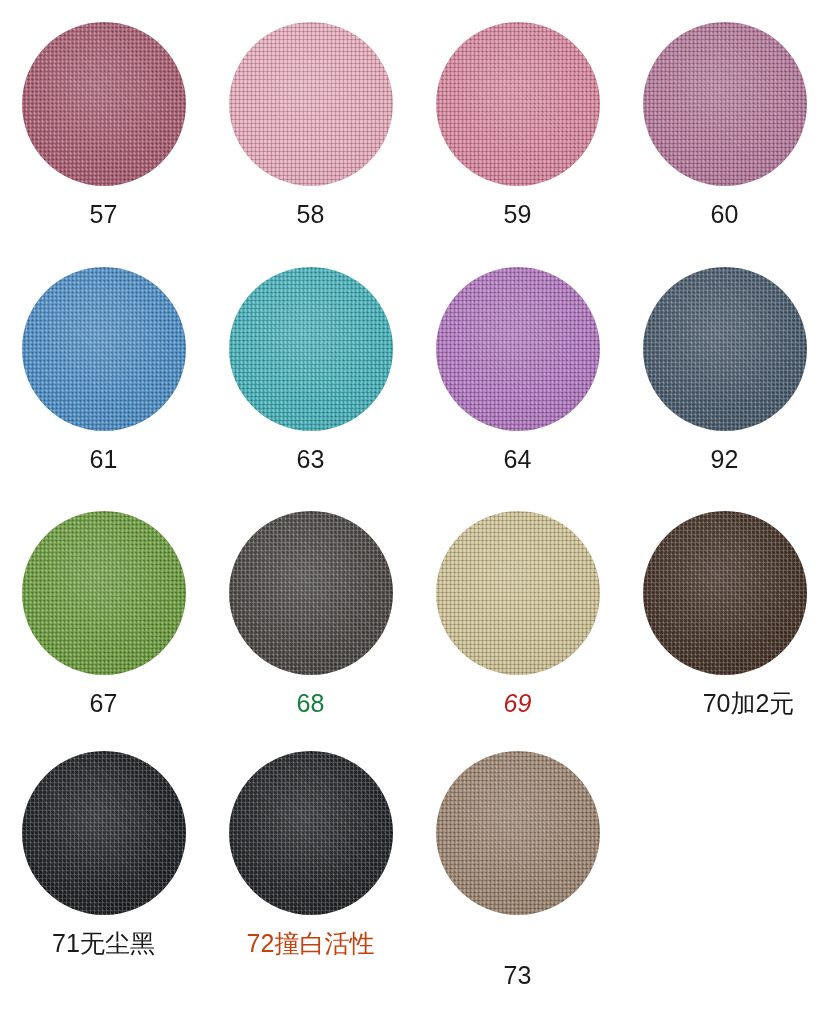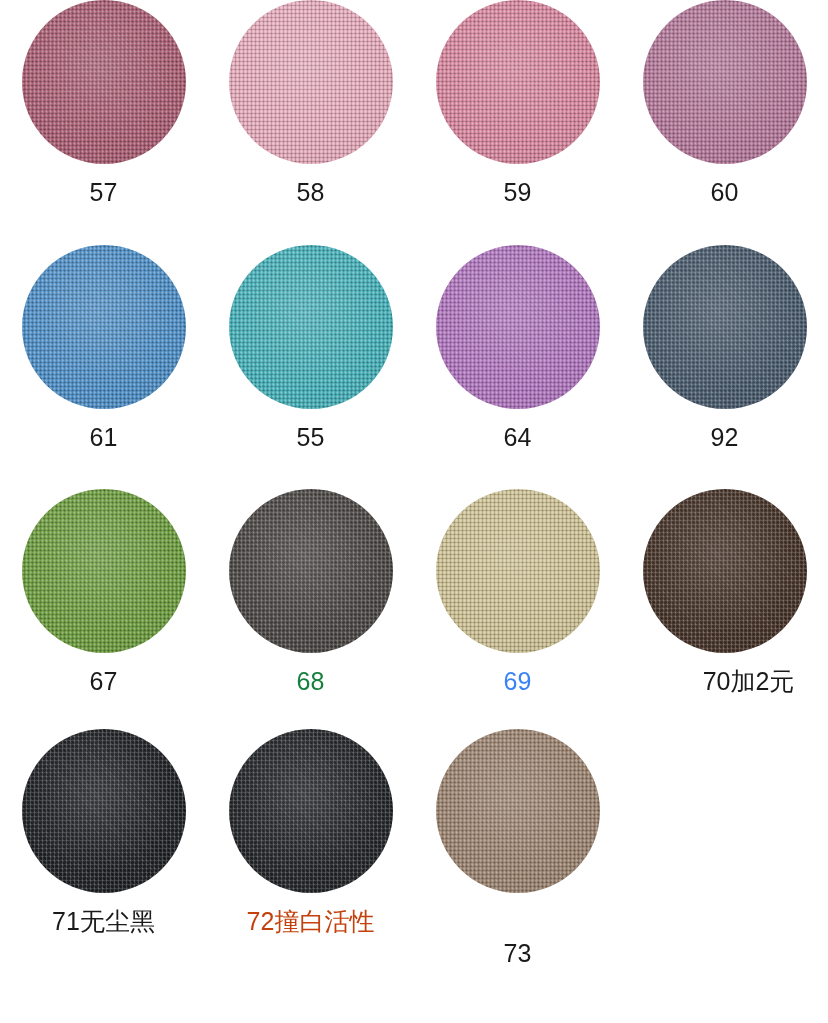--- a/index.html
+++ b/index.html
@@ -14,20 +14,21 @@
     -webkit-font-smoothing: antialiased;
     overflow: hidden;
   }
 
   #swatch-grid {
     display: grid;
     grid-template-columns: repeat(4, 207px);
     grid-template-rows: 245px 244px 240px 250px;
     width: 828px;
     box-sizing: border-box;
+    padding-top: 22px;
   }
 
   .swatch-cell {
     display: flex;
     flex-direction: column;
     align-items: center;
     justify-content: flex-start;
   }
 
   .swatch-disc-wrap {
@@ -149,21 +150,21 @@
     <div class="swatch-cell">
       <div class="swatch-disc-wrap">
         <div class="swatch-disc" style="background-color: rgb(79, 144, 200);"></div>
       </div>
       <div class="swatch-label" style="color: rgb(26, 26, 26);">61</div>
     </div>
     <div class="swatch-cell">
       <div class="swatch-disc-wrap">
         <div class="swatch-disc" style="background-color: rgb(71, 178, 187);"></div>
       </div>
-      <div class="swatch-label" style="color: rgb(26, 26, 26);">55</div>
+      <div class="swatch-label" style="color: rgb(26, 26, 26);">63</div>
     </div>
     <div class="swatch-cell">
       <div class="swatch-disc-wrap">
         <div class="swatch-disc" style="background-color: rgb(177, 119, 192);"></div>
       </div>
       <div class="swatch-label" style="color: rgb(26, 26, 26);">64</div>
     </div>
     <div class="swatch-cell">
       <div class="swatch-disc-wrap">
         <div class="swatch-disc" style="background-color: rgb(74, 92, 110);"></div>
@@ -179,21 +180,21 @@
     <div class="swatch-cell">
       <div class="swatch-disc-wrap">
         <div class="swatch-disc" style="background-color: rgb(75, 72, 69);"></div>
       </div>
       <div class="swatch-label" style="color: #15803d;">68</div>
     </div>
     <div class="swatch-cell">
       <div class="swatch-disc-wrap">
         <div class="swatch-disc" style="background-color: rgb(207, 195, 150);"></div>
       </div>
-      <div class="swatch-label" style="color: #3b82f6;">69</div>
+      <div class="swatch-label" style="color: #b91c1c; font-style: italic;">69</div>
     </div>
     <div class="swatch-cell">
       <div class="swatch-disc-wrap">
         <div class="swatch-disc" style="background-color: rgb(70, 51, 40);"></div>
       </div>
       <div class="swatch-label" style="color: rgb(26, 26, 26); margin-left: 48px;">70加2元</div>
     </div>
     <div class="swatch-cell">
       <div class="swatch-disc-wrap">
         <div class="swatch-disc" style="background-color: rgb(31, 33, 36);"></div>

